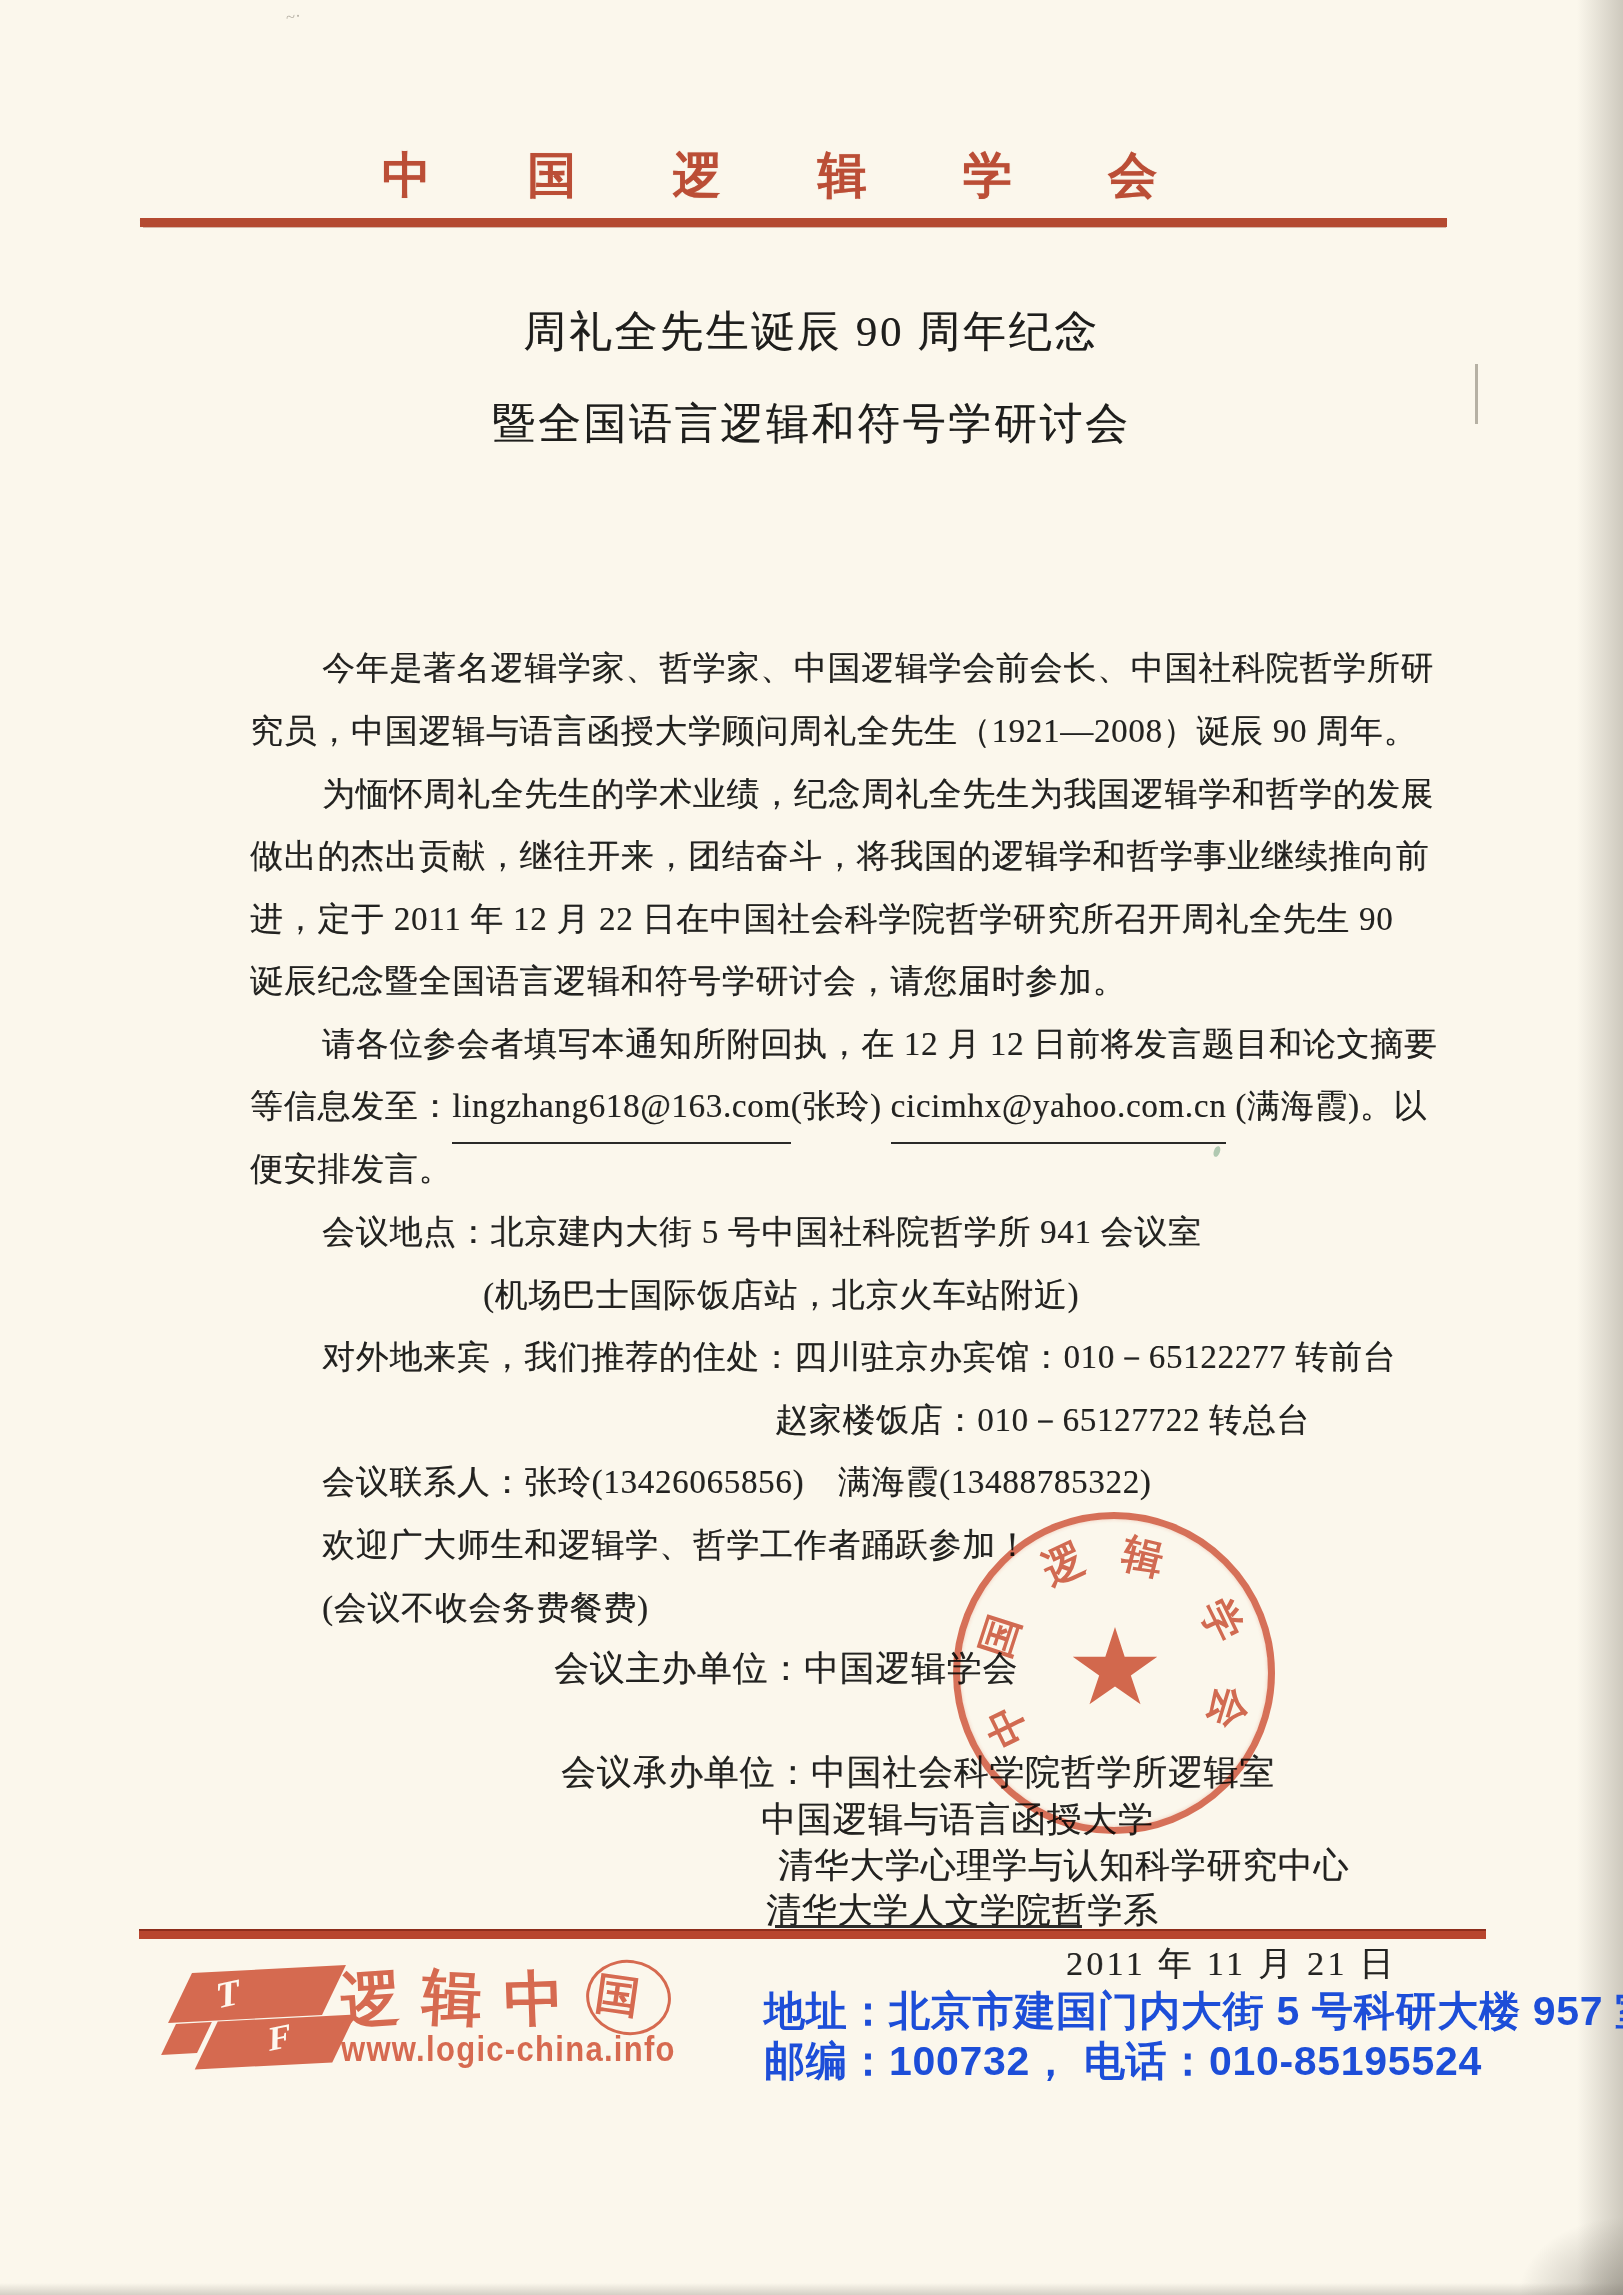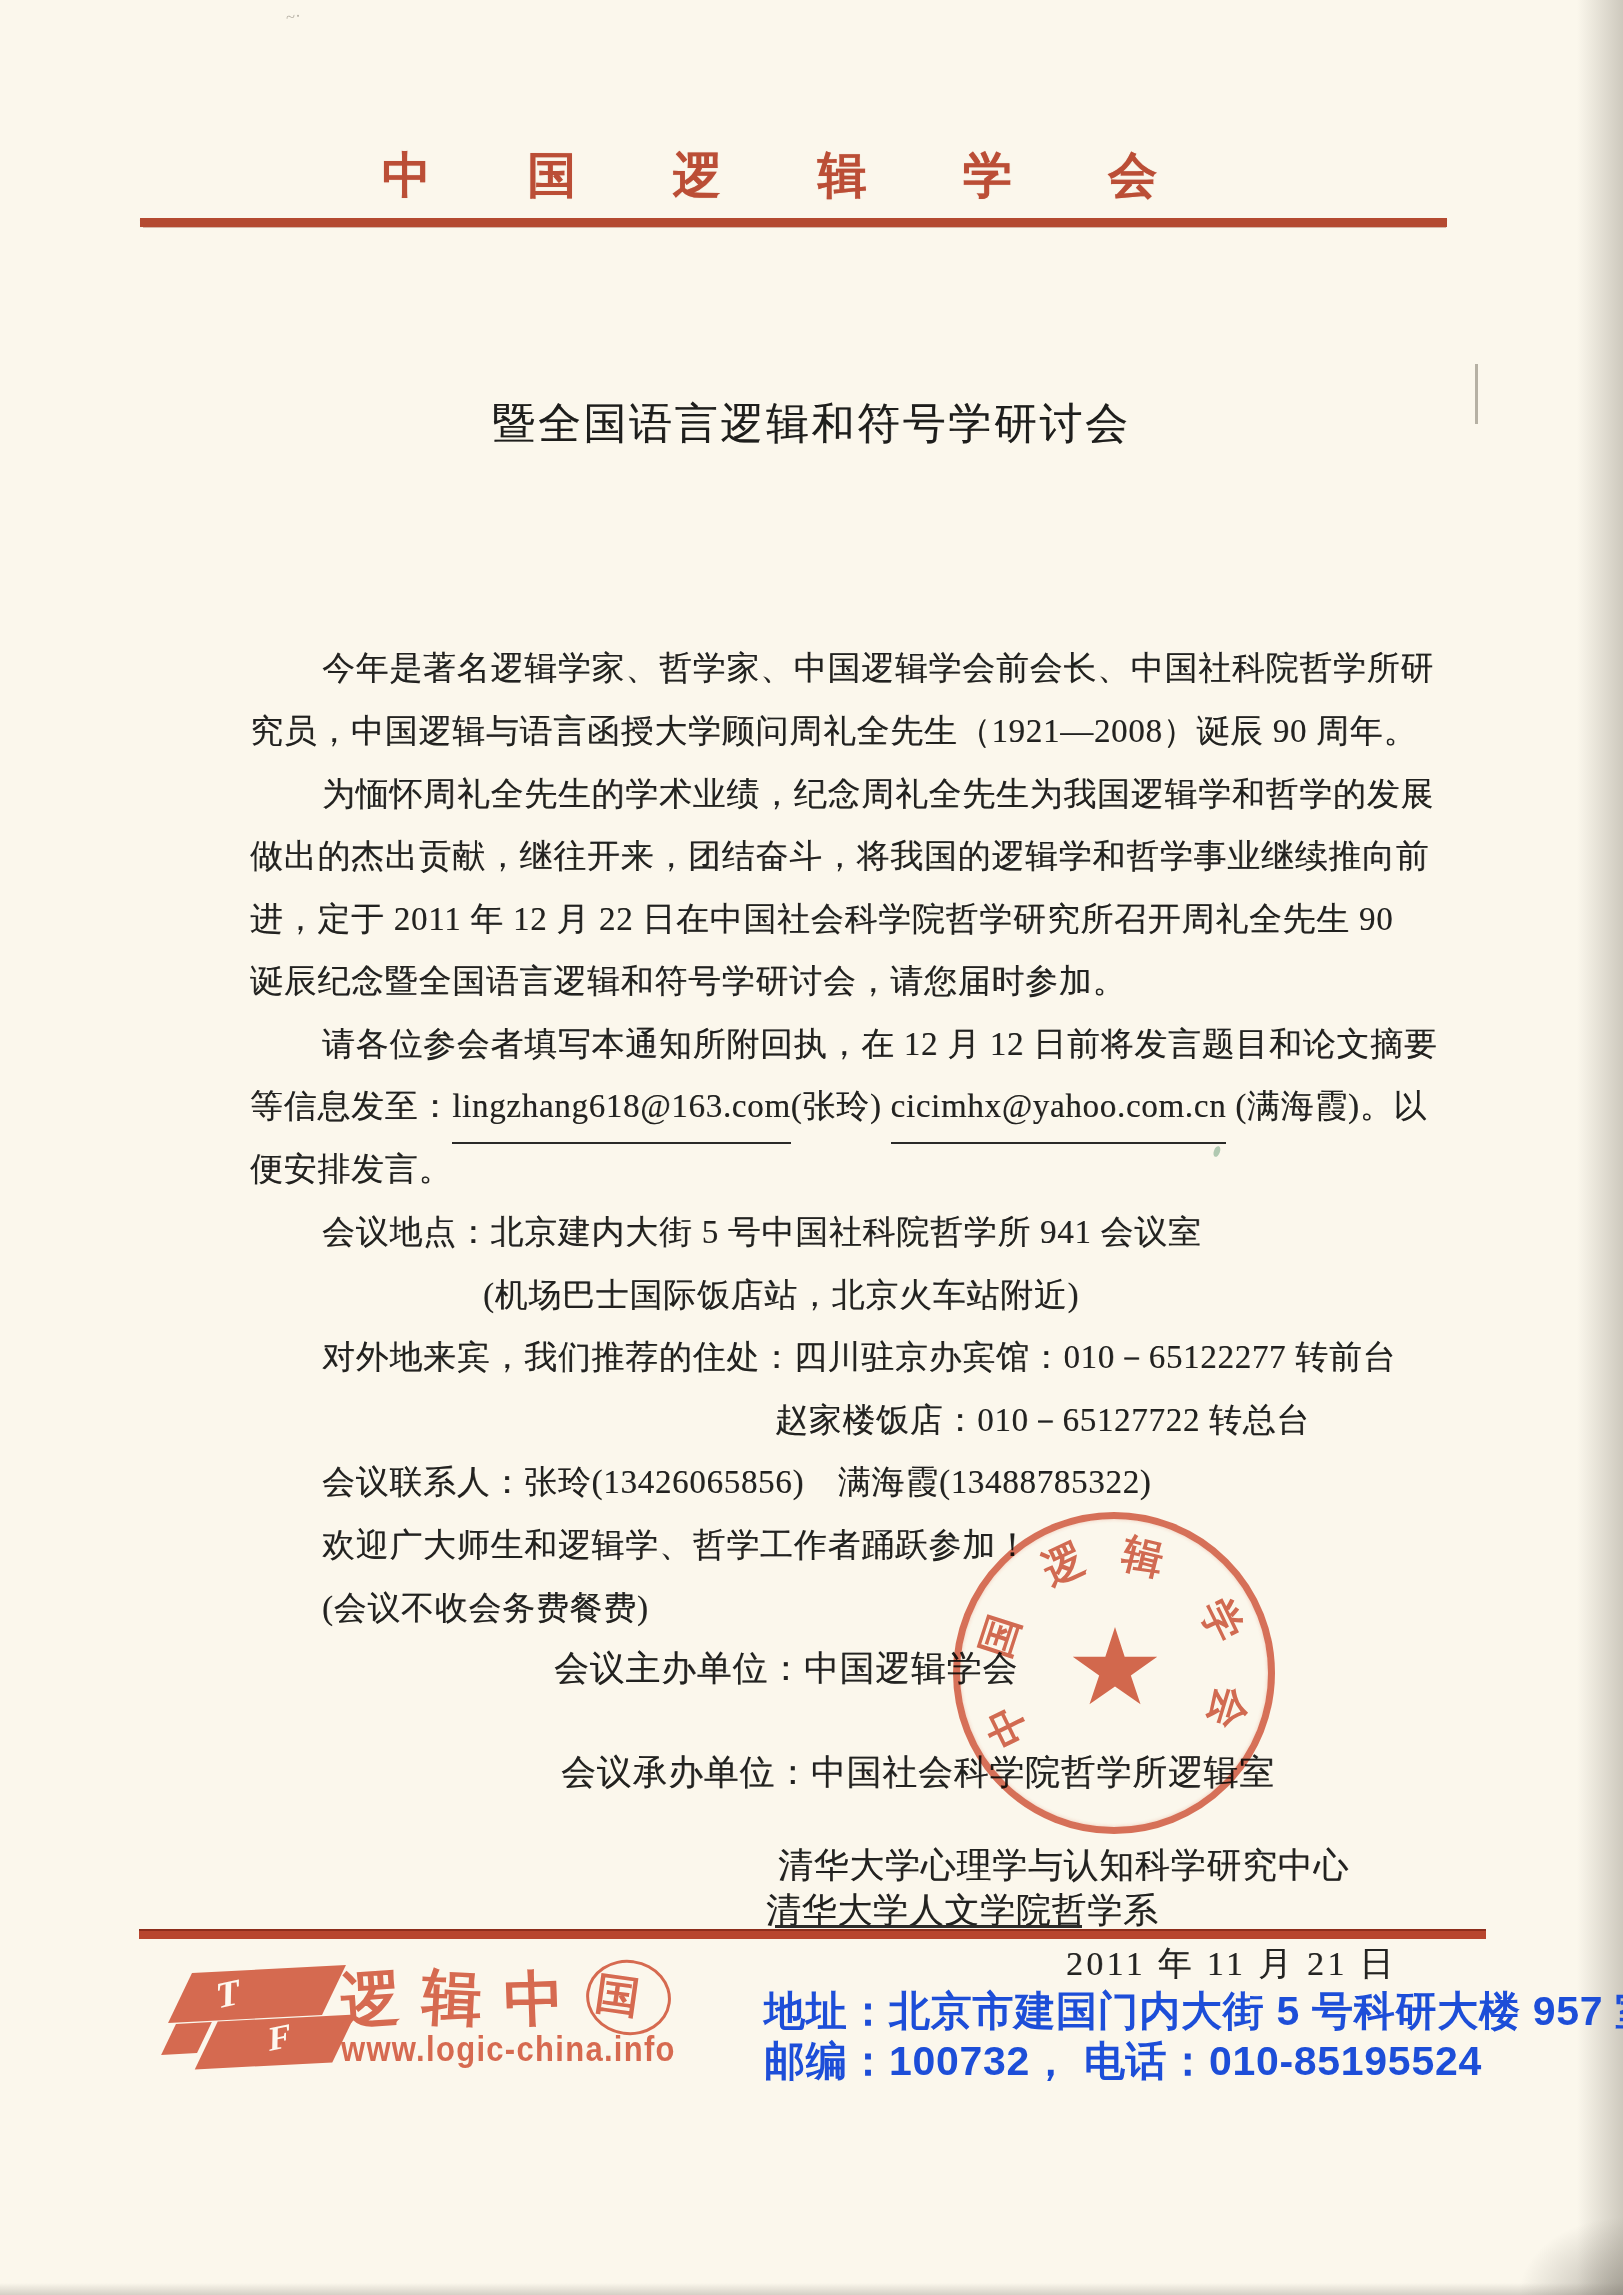--- a/index.html
+++ b/index.html
@@ -100,20 +100,21 @@
   <div class="edge-right"></div>
   <div class="edge-bottom"></div>
   <div class="corner-shadow"></div>
   <div class="artifact" style="left:286px;top:6.5px;">~·</div>
   <div class="vline-artifact" style="left:1475px;top:364px;height:60px;"></div>
   <div class="green-speck" style="left:1214px;top:1146px;"></div>
 
   <div class="org-header">中 国 逻 辑 学 会</div>
   <div class="header-rule"></div>
 
+  <div class="doc-title t1">周礼全先生诞辰 90 周年纪念</div>
   <div class="doc-title t2">暨全国语言逻辑和符号学研讨会</div>
 
   <div class="body-block">
     <div class="bline ind" style="top:646px;">今年是著名逻辑学家、哲学家、中国逻辑学会前会长、中国社科院哲学所研</div>
     <div class="bline" style="top:709px;">究员，中国逻辑与语言函授大学顾问周礼全先生（1921—2008）诞辰 90 周年。</div>
     <div class="bline ind" style="top:772px;">为愐怀周礼全先生的学术业绩，纪念周礼全先生为我国逻辑学和哲学的发展</div>
     <div class="bline" style="top:834px;">做出的杰出贡献，继往开来，团结奋斗，将我国的逻辑学和哲学事业继续推向前</div>
     <div class="bline" style="top:897px;">进，定于 2011 年 12 月 22 日在中国社会科学院哲学研究所召开周礼全先生 90</div>
     <div class="bline" style="top:959px;">诞辰纪念暨全国语言逻辑和符号学研讨会，请您届时参加。</div>
     <div class="bline ind" style="top:1022px;">请各位参会者填写本通知所附回执，在 12 月 12 日前将发言题目和论文摘要</div>
@@ -125,20 +126,21 @@
     <div class="bline" style="top:1273px;left:233px;">(机场巴士国际饭店站，北京火车站附近)</div>
     <div class="bline ind" style="top:1335px;">对外地来宾，我们推荐的住处：四川驻京办宾馆：010－65122277 转前台</div>
     <div class="bline" style="top:1398px;left:525px;text-align:center;">赵家楼饭店：010－65127722 转总台</div>
     <div class="bline ind" style="top:1460px;">会议联系人：张玲(13426065856)　满海霞(13488785322)</div>
     <div class="bline ind" style="top:1523px;">欢迎广大师生和逻辑学、哲学工作者踊跃参加！</div>
     <div class="bline ind" style="top:1586px;">(会议不收会务费餐费)</div>
   </div>
 
   <div class="org-line" style="left:554px;top:1645px;">会议主办单位：中国逻辑学会</div>
   <div class="org-line" style="left:561px;top:1749px;">会议承办单位：中国社会科学院哲学所逻辑室</div>
+  <div class="org-line" style="left:761px;top:1796px;">中国逻辑与语言函授大学</div>
   <div class="org-line" style="left:766px;top:1842px;margin-left:12px;">清华大学心理学与认知科学研究中心</div>
   <div class="org-line" style="left:766px;top:1887px;">清华大学人文学院哲学系</div>
   <div class="black-underline"></div>
 
   <div class="stamp">
     <div class="stamp-ring"></div>
     <div class="stamp-star"></div>
     <span class="stamp-char" style="transform:rotate(-116deg) translateY(-120px);">中</span>
     <span class="stamp-char" style="transform:rotate(-72deg)  translateY(-120px);">国</span>
     <span class="stamp-char" style="transform:rotate(-25deg)  translateY(-120px);">逻</span>

